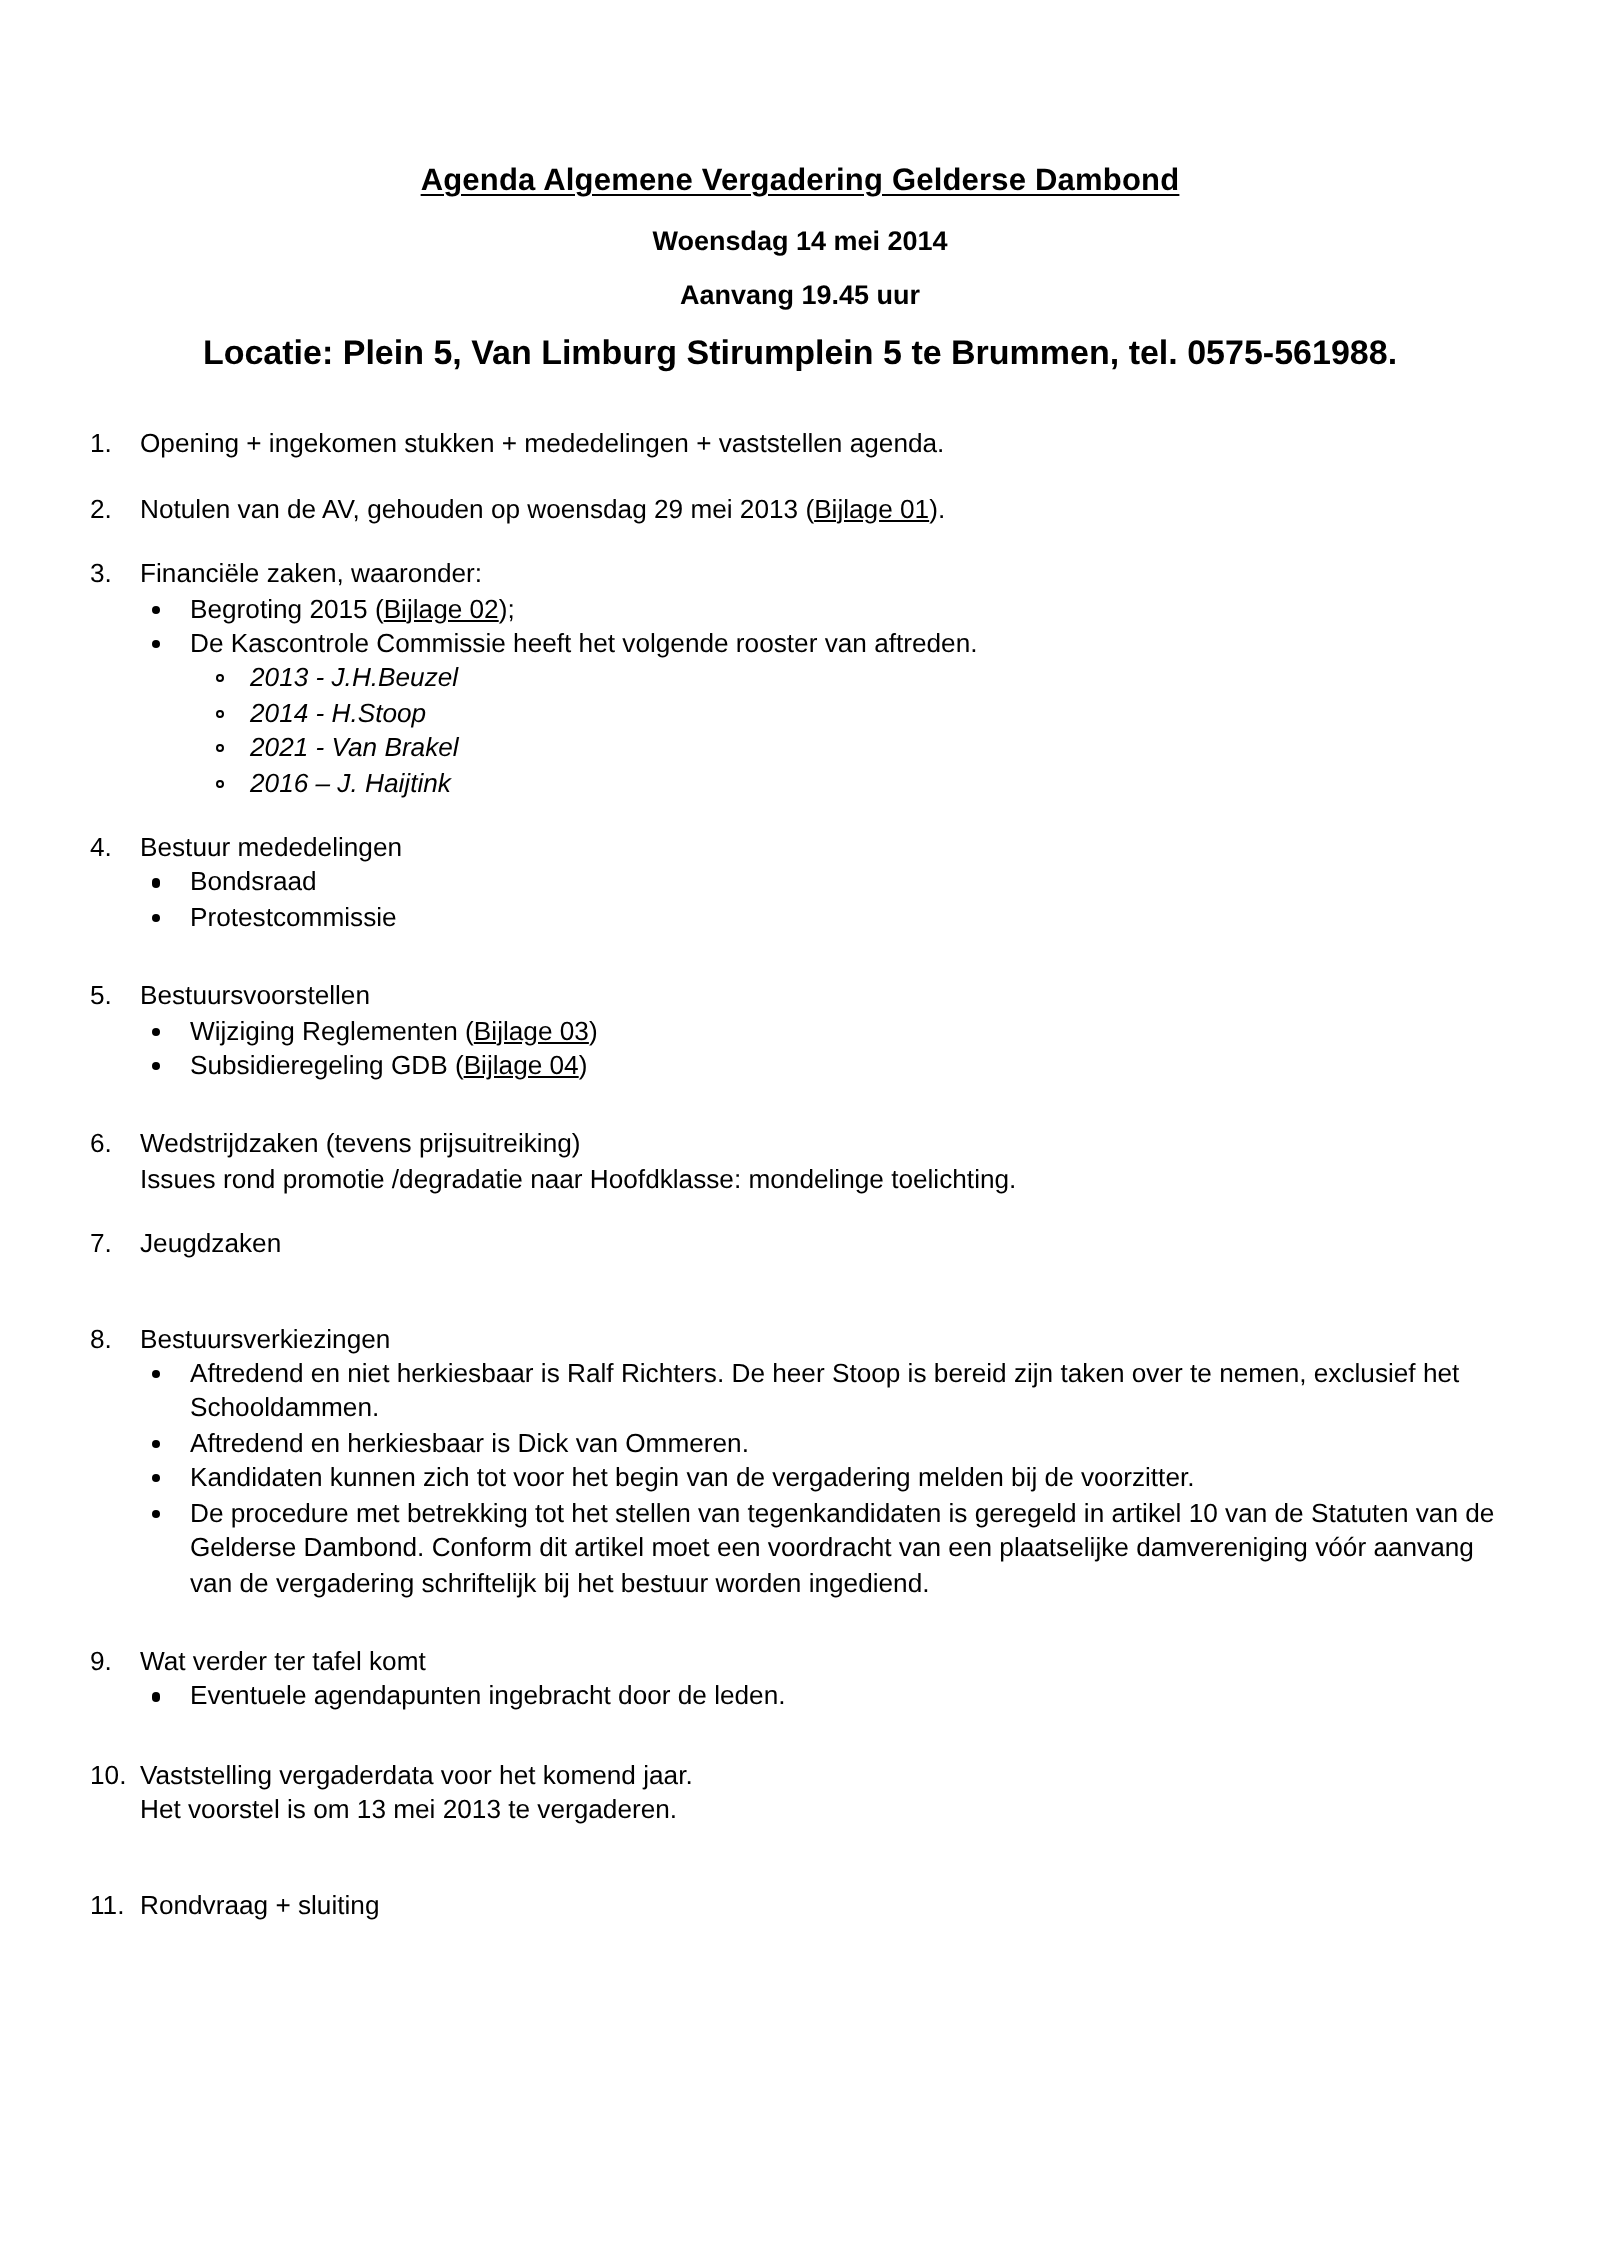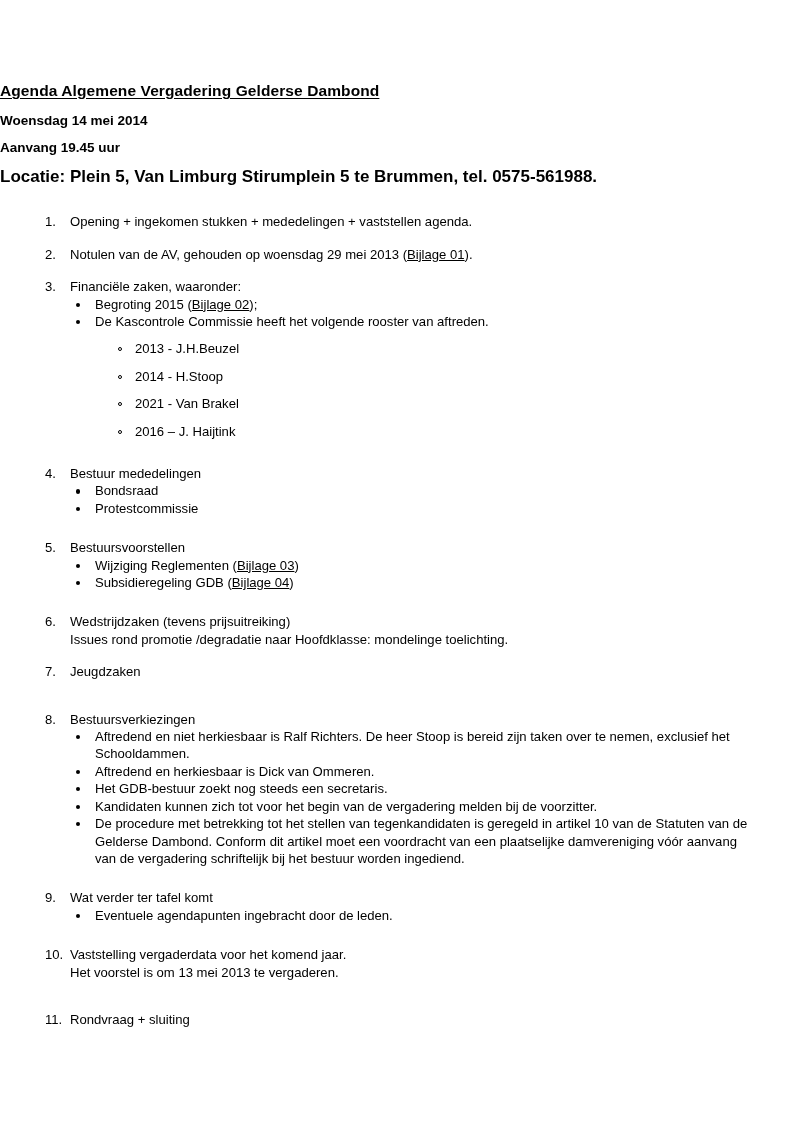--- a/index.html
+++ b/index.html
@@ -17,20 +17,21 @@
     width: 800px;
     height: 1131px;
     background: #ffffff;
     overflow: hidden;
     box-sizing: border-box;
   }
 
   
   .doc-header {
     padding-top: 82px;
+    text-align: center;
   }
   .doc-title {
     font-size: 15.5px;
     font-weight: bold;
     text-decoration: underline;
     text-underline-offset: 2px;
     letter-spacing: 0.1px;
     margin: 0 0 12px 0;
     line-height: 1.2;
   }
@@ -99,21 +100,22 @@
 
   
   .clist {
     list-style: none;
     margin: 0;
     padding: 0 0 0 37px;
   }
   .clist > li {
     position: relative;
     padding-left: 18px;
-    margin: 10px;
+    margin: 0;
+    font-style: italic;
   }
   .clist > li::before {
     content: "";
     position: absolute;
     left: 1px;
     top: 7px;
     width: 4.0px;
     height: 4.0px;
     border-radius: 50%;
     border: 1px solid #000;
@@ -214,21 +216,20 @@
       </div>
     </div>
 
     <div class="item loose">
       <span class="item-num">8.</span>
       <div class="item-body">
         <p class="item-line">Bestuursverkiezingen</p>
         <ul class="blist">
           <li>Aftredend en niet herkiesbaar is Ralf Richters. De heer Stoop is bereid zijn taken over te nemen, exclusief het Schooldammen.</li>
           <li>Aftredend en herkiesbaar is Dick van Ommeren.</li>
-          <li>Het GDB-bestuur zoekt nog steeds een secretaris.</li>
           <li>Kandidaten kunnen zich tot voor het begin van de vergadering melden bij de voorzitter.</li>
           <li>De procedure met betrekking tot het stellen van tegenkandidaten is geregeld in artikel 10 van de Statuten van de Gelderse Dambond. Conform dit artikel moet een voordracht van een plaatselijke damvereniging vóór aanvang van de vergadering schriftelijk bij het bestuur worden ingediend.</li>
         </ul>
       </div>
     </div>
 
     <div class="item loose">
       <span class="item-num">9.</span>
       <div class="item-body">
         <p class="item-line">Wat verder ter tafel komt</p>

